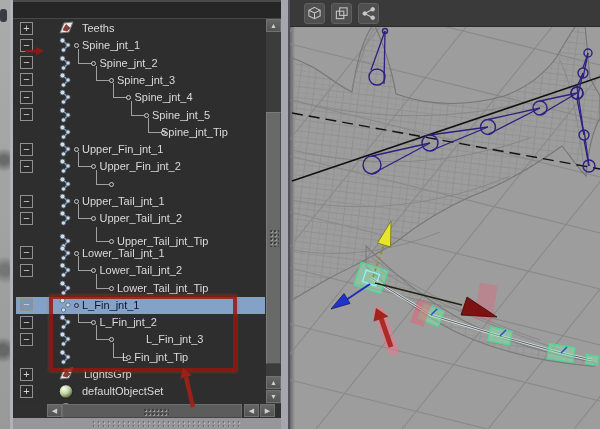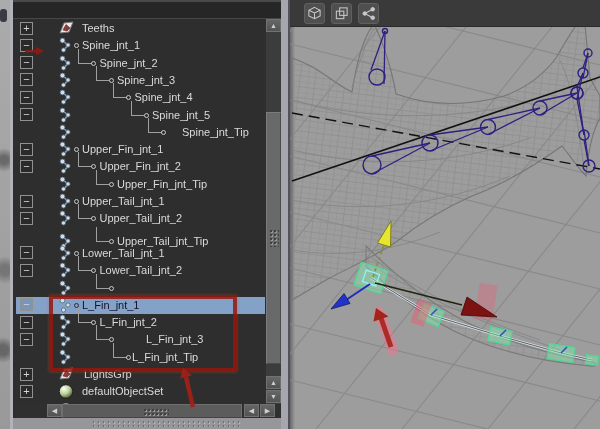--- a/index.html
+++ b/index.html
@@ -193,21 +193,21 @@
               </g>
               <g fill="#cfe0ec" stroke="#55657a" stroke-width=".8">
                 <circle cx="4.5" cy="3.5" r="2.4"></circle>
                 <circle cx="10" cy="8" r="2.1"></circle>
                 <circle cx="5.5" cy="13" r="2.1"></circle>
               </g>
             </svg></span>
           <div class="conn" style="left: 132px; top: -6px; width: 1px; height: 15px;"></div>
           <div class="conn" style="left: 132px; top: 8px; width: 13.5px; height: 1px;"></div>
           <div class="node-circle" style="left: 145px; top: 6px;"></div>
-          <span class="o-label" style="left: 166px; text-align: center;">Spine_jnt_Tip</span>
+          <span class="o-label" style="left: 145px; text-align: center;">Spine_jnt_Tip</span>
         </div>
         <div class="o-row" style="top: 122.1px;">
           <div class="expander" style="top: 1.5px;">−</div>
           <span class="row-icon"><svg width="15" height="16" viewBox="0 0 15 16">
               <g stroke="#8fa6ba" stroke-width="1.4">
                 <line x1="5" y1="4" x2="10" y2="8"></line>
                 <line x1="10" y1="8" x2="6" y2="13"></line>
               </g>
               <g fill="#cfe0ec" stroke="#55657a" stroke-width=".8">
                 <circle cx="4.5" cy="3.5" r="2.4"></circle>
@@ -244,21 +244,20 @@
               </g>
               <g fill="#cfe0ec" stroke="#55657a" stroke-width=".8">
                 <circle cx="4.5" cy="3.5" r="2.4"></circle>
                 <circle cx="10" cy="8" r="2.1"></circle>
                 <circle cx="5.5" cy="13" r="2.1"></circle>
               </g>
             </svg></span>
           <div class="conn" style="left: 79.5px; top: -6px; width: 1px; height: 15px;"></div>
           <div class="conn" style="left: 79.5px; top: 8px; width: 13.5px; height: 1px;"></div>
           <div class="node-circle" style="left: 92.5px; top: 6px;"></div>
-          <span class="o-label" style="left: 101px;">Upper_Fin_jnt_Tip</span>
         </div>
         <div class="o-row" style="top: 174px;">
           <div class="expander" style="top: 1.5px;">−</div>
           <span class="row-icon"><svg width="15" height="16" viewBox="0 0 15 16">
               <g stroke="#8fa6ba" stroke-width="1.4">
                 <line x1="5" y1="4" x2="10" y2="8"></line>
                 <line x1="10" y1="8" x2="6" y2="13"></line>
               </g>
               <g fill="#cfe0ec" stroke="#55657a" stroke-width=".8">
                 <circle cx="4.5" cy="3.5" r="2.4"></circle>
@@ -346,20 +345,21 @@
               </g>
               <g fill="#cfe0ec" stroke="#55657a" stroke-width=".8">
                 <circle cx="4.5" cy="3.5" r="2.4"></circle>
                 <circle cx="10" cy="8" r="2.1"></circle>
                 <circle cx="5.5" cy="13" r="2.1"></circle>
               </g>
             </svg></span>
           <div class="conn" style="left: 79.5px; top: -6px; width: 1px; height: 15px;"></div>
           <div class="conn" style="left: 79.5px; top: 8px; width: 13.5px; height: 1px;"></div>
           <div class="node-circle" style="left: 92.5px; top: 6px;"></div>
+          <span class="o-label" style="left: 101px;">Lower_Tail_jnt_Tip</span>
         </div>
         <div class="o-row" style="top: 277.8px;">
           <div class="sel-bar"></div>
           <div class="expander" style="top: 1.5px;">−</div>
           <span class="row-icon"><svg width="15" height="16" viewBox="0 0 15 16">
               <g stroke="#8fa6ba" stroke-width="1.4">
                 <line x1="5" y1="4" x2="10" y2="8"></line>
                 <line x1="10" y1="8" x2="6" y2="13"></line>
               </g>
               <g fill="#cfe0ec" stroke="#55657a" stroke-width=".8">
@@ -415,21 +415,21 @@
               </g>
               <g fill="#cfe0ec" stroke="#55657a" stroke-width=".8">
                 <circle cx="4.5" cy="3.5" r="2.4"></circle>
                 <circle cx="10" cy="8" r="2.1"></circle>
                 <circle cx="5.5" cy="13" r="2.1"></circle>
               </g>
             </svg></span>
           <div class="conn" style="left: 97px; top: -6px; width: 1px; height: 15px;"></div>
           <div class="conn" style="left: 97px; top: 8px; width: 13.5px; height: 1px;"></div>
           <div class="node-circle" style="left: 110px; top: 6px;"></div>
-          <span class="o-label" style="left: 116px;">L_Fin_jnt_Tip</span>
+          <span class="o-label" style="left: 106px;">L_Fin_jnt_Tip</span>
         </div>
         <div class="o-row" style="top: 347px;">
           <div class="expander" style="top: 1.5px;">+</div>
           <span class="row-icon"><svg width="17" height="15" viewBox="0 0 17 15">
               <polygon points="2,13 6,3 15,2 11,12" fill="#ece9ea" stroke="#7a7a7a"></polygon>
               <polygon points="5,10 8,4.5 12,8 9,11" fill="#8d3a38" stroke="#5e2220" stroke-width=".6"></polygon>
             </svg></span>
           <span class="o-label" style="left: 68px;">LightsGrp</span>
         </div>
         <div class="o-row" style="top: 364.3px;">

